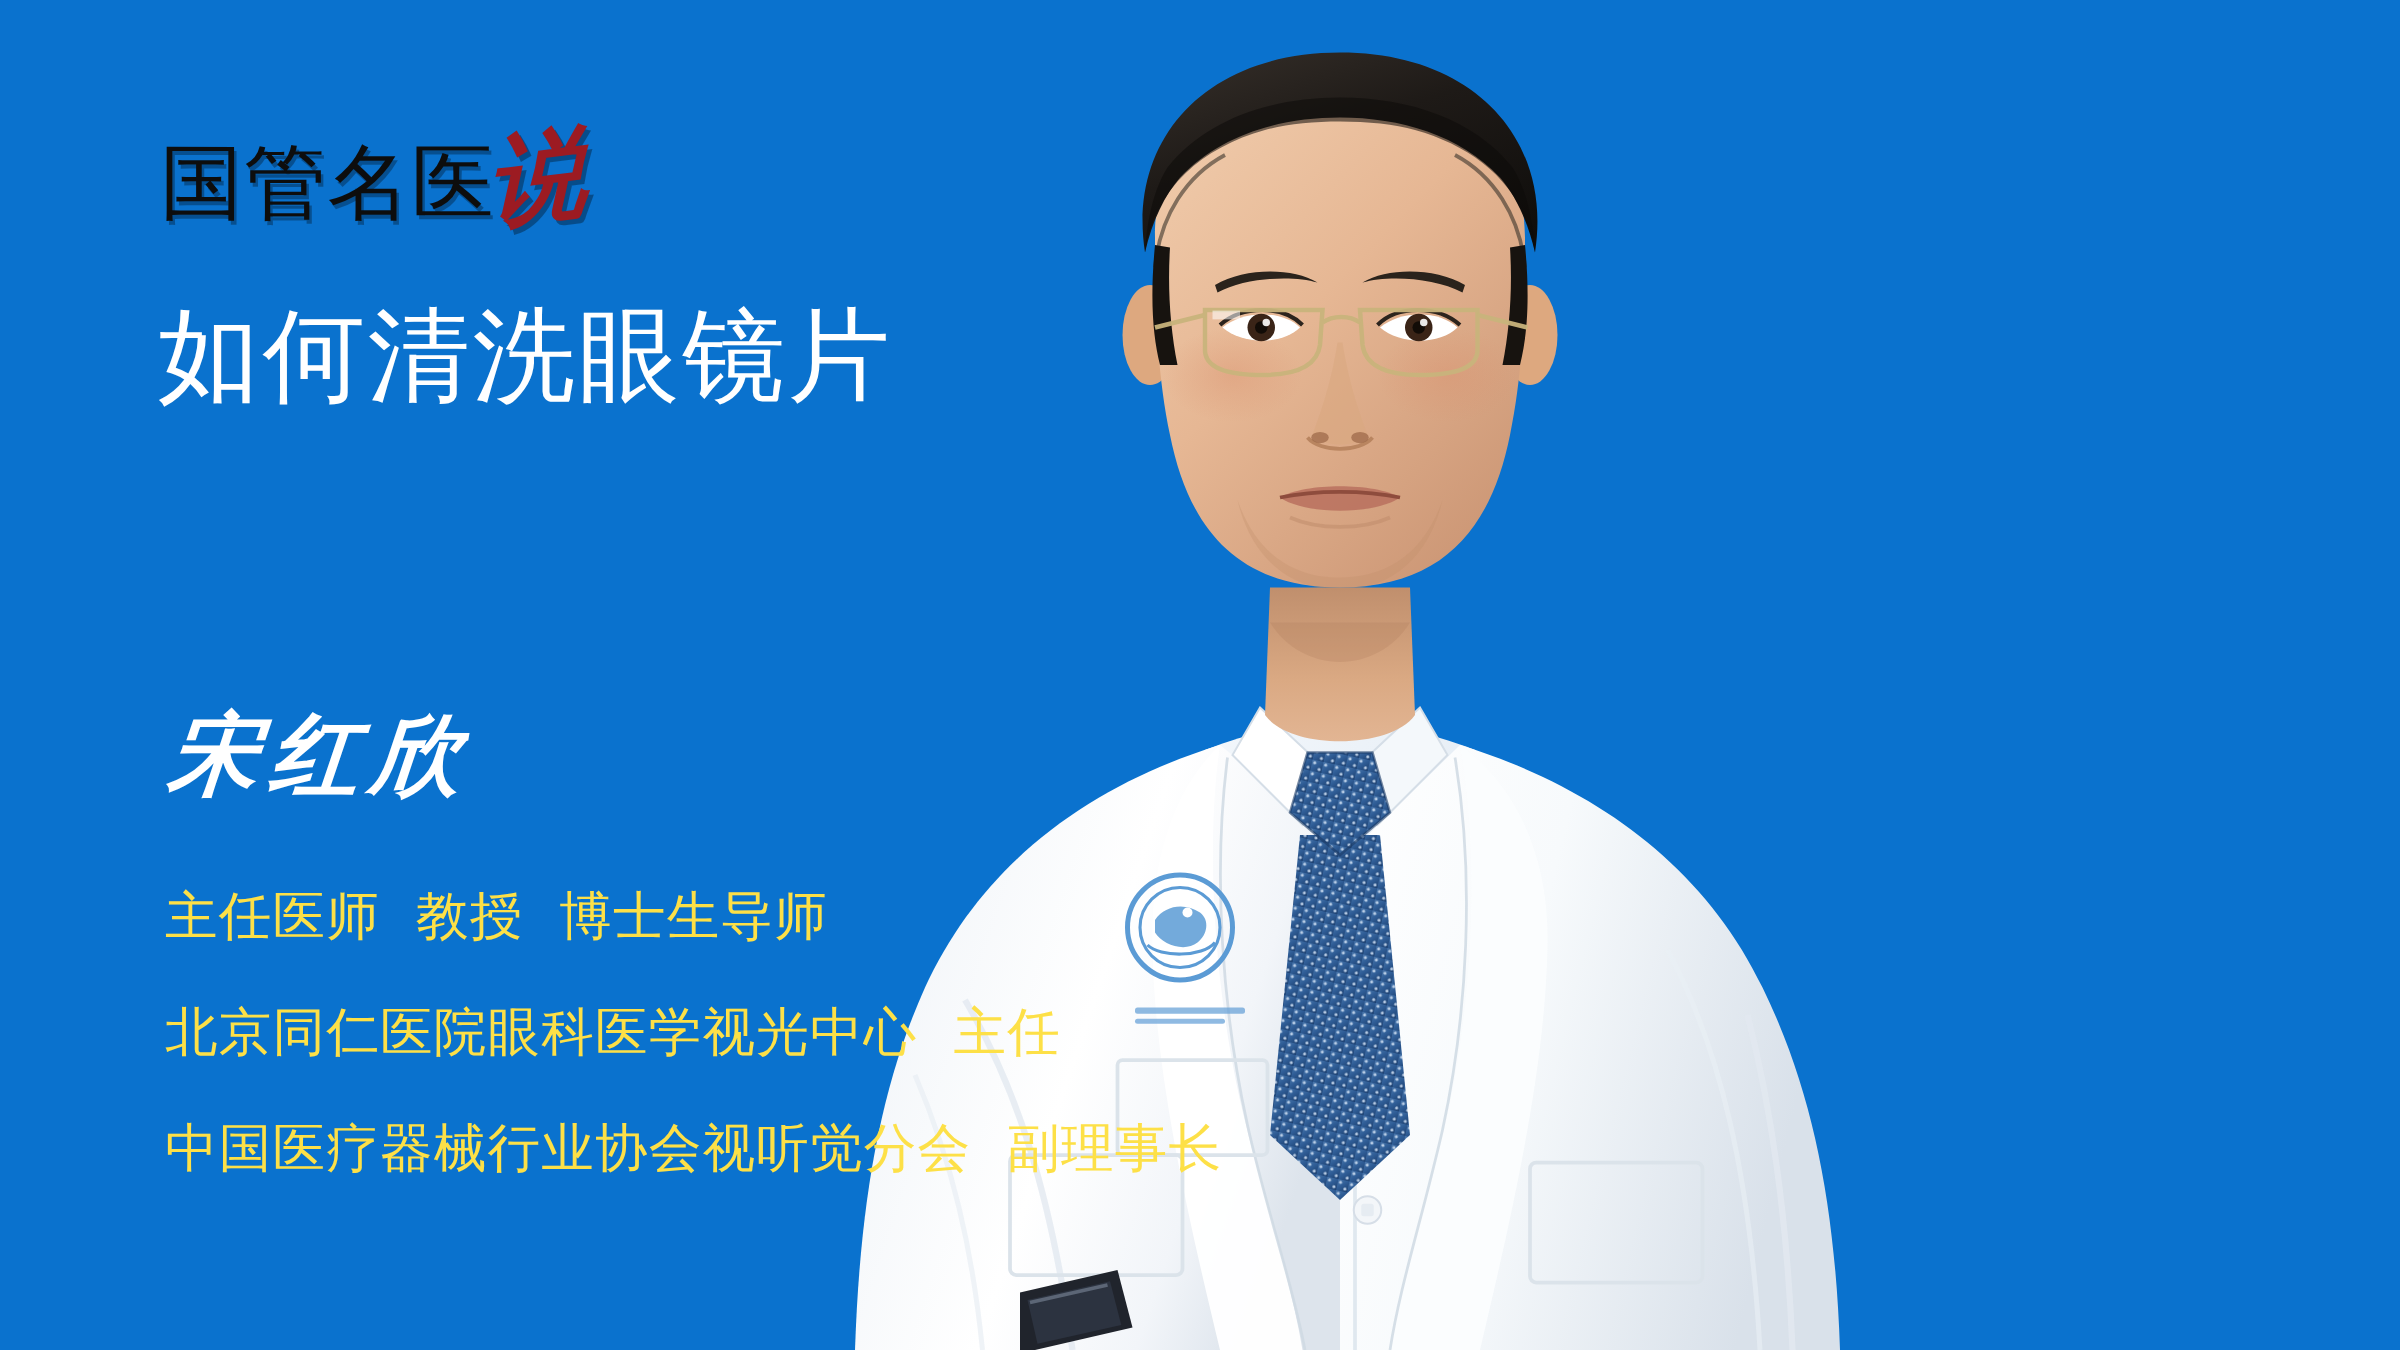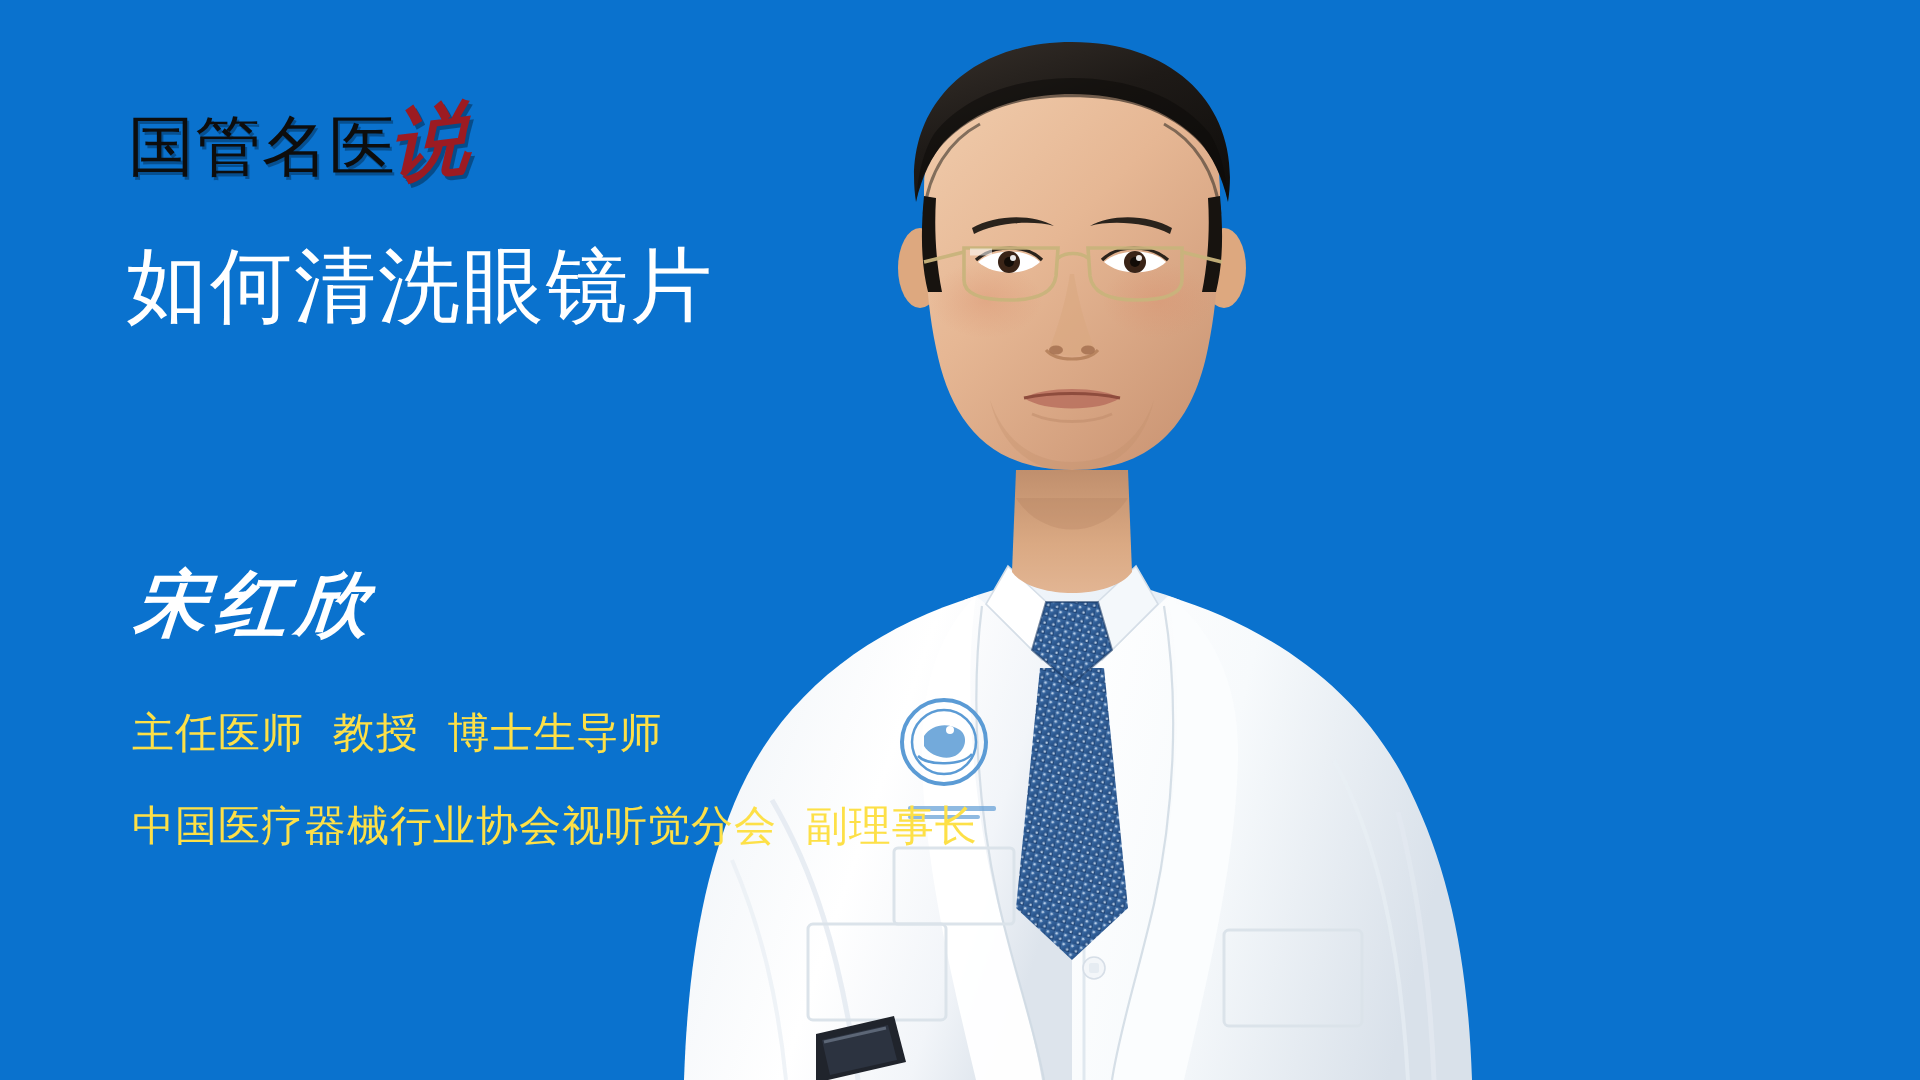--- a/index.html
+++ b/index.html
@@ -312,16 +312,17 @@
     <span class="logo-han">国管名医</span>
     <span class="logo-shuo">说</span>
   </div>
 
   <div id="title">如何清洗眼镜片</div>
 
   <div id="doctor-name">宋红欣</div>
 
   <div id="credentials">
     <div class="cred-line">主任医师  教授  博士生导师</div>
+    <div class="cred-line">北京同仁医院眼科医学视光中心  主任</div>
     <div class="cred-line">中国医疗器械行业协会视听觉分会  副理事长</div>
   </div>
 
 </div>
 
 </body></html>

